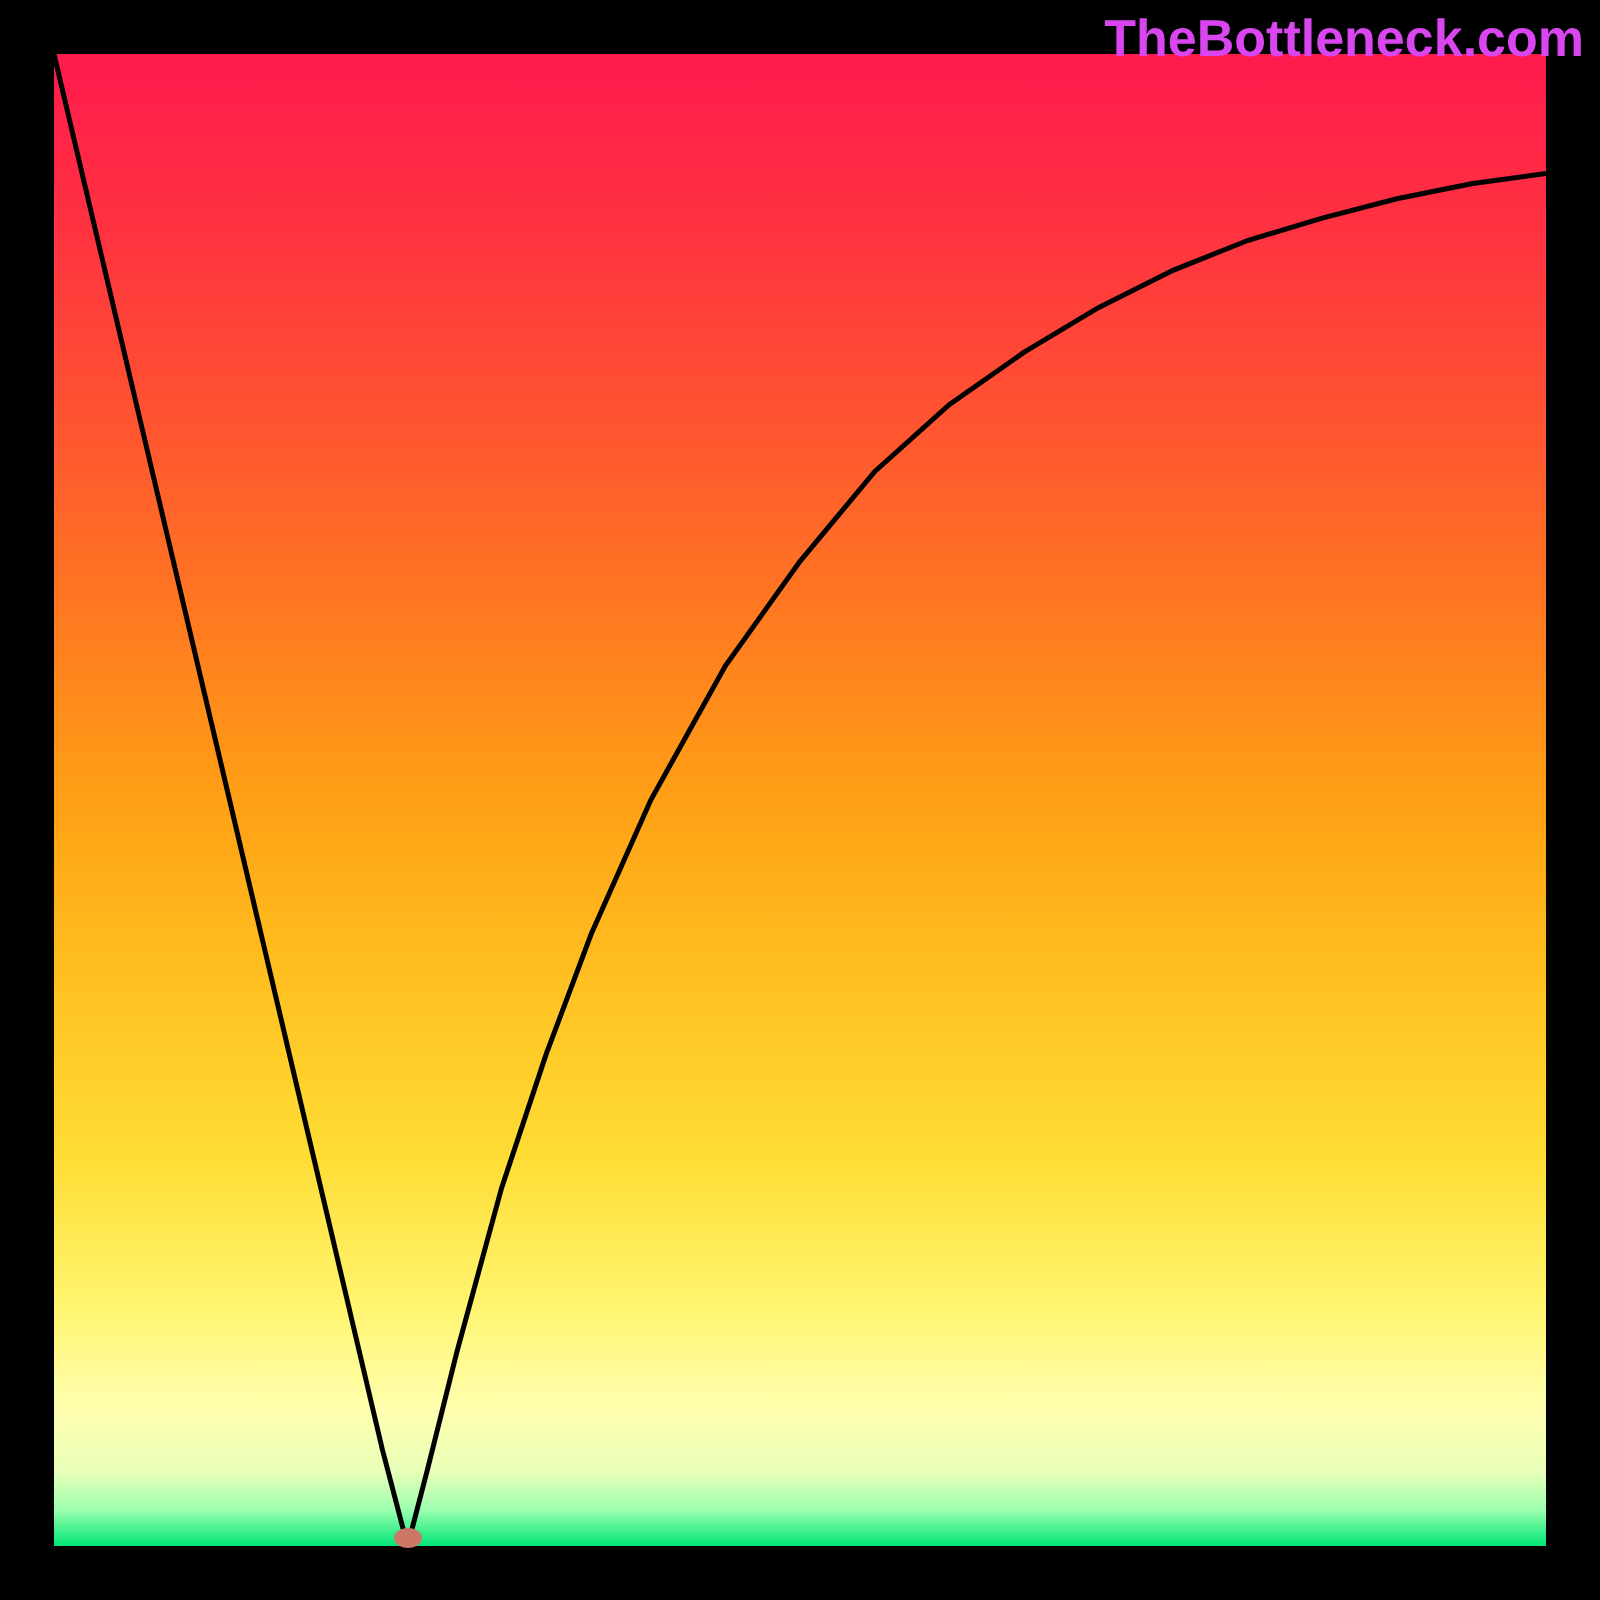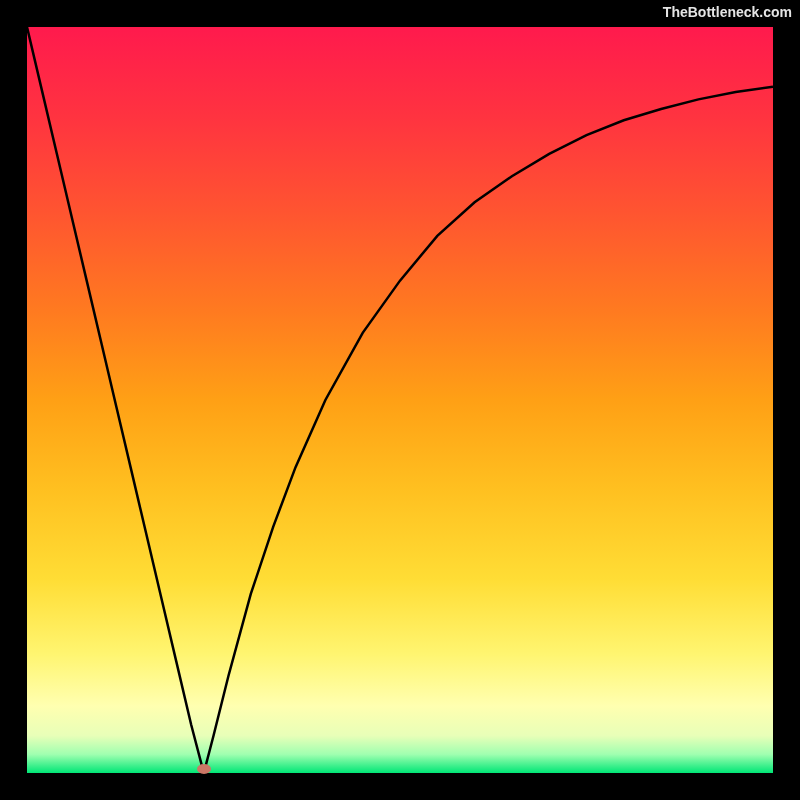--- a/index.html
+++ b/index.html
@@ -12,23 +12,23 @@
       height: 800px;
       background: #000;
       position: relative;
       overflow: hidden;
     }
     .watermark {
       position: absolute;
       top: 4px;
       right: 8px;
       font-family: Arial, sans-serif;
-      font-size: 14px;
+      font-size: 26px;
       font-weight: bold;
-      color: #e5e5e5;
+      color: #d946ef;
       z-index: 10;
     }
     .chart-area {
       position: absolute;
       top: 27px;
       left: 27px;
       width: 746px;
       height: 746px;
     }
     .gradient-bg {

